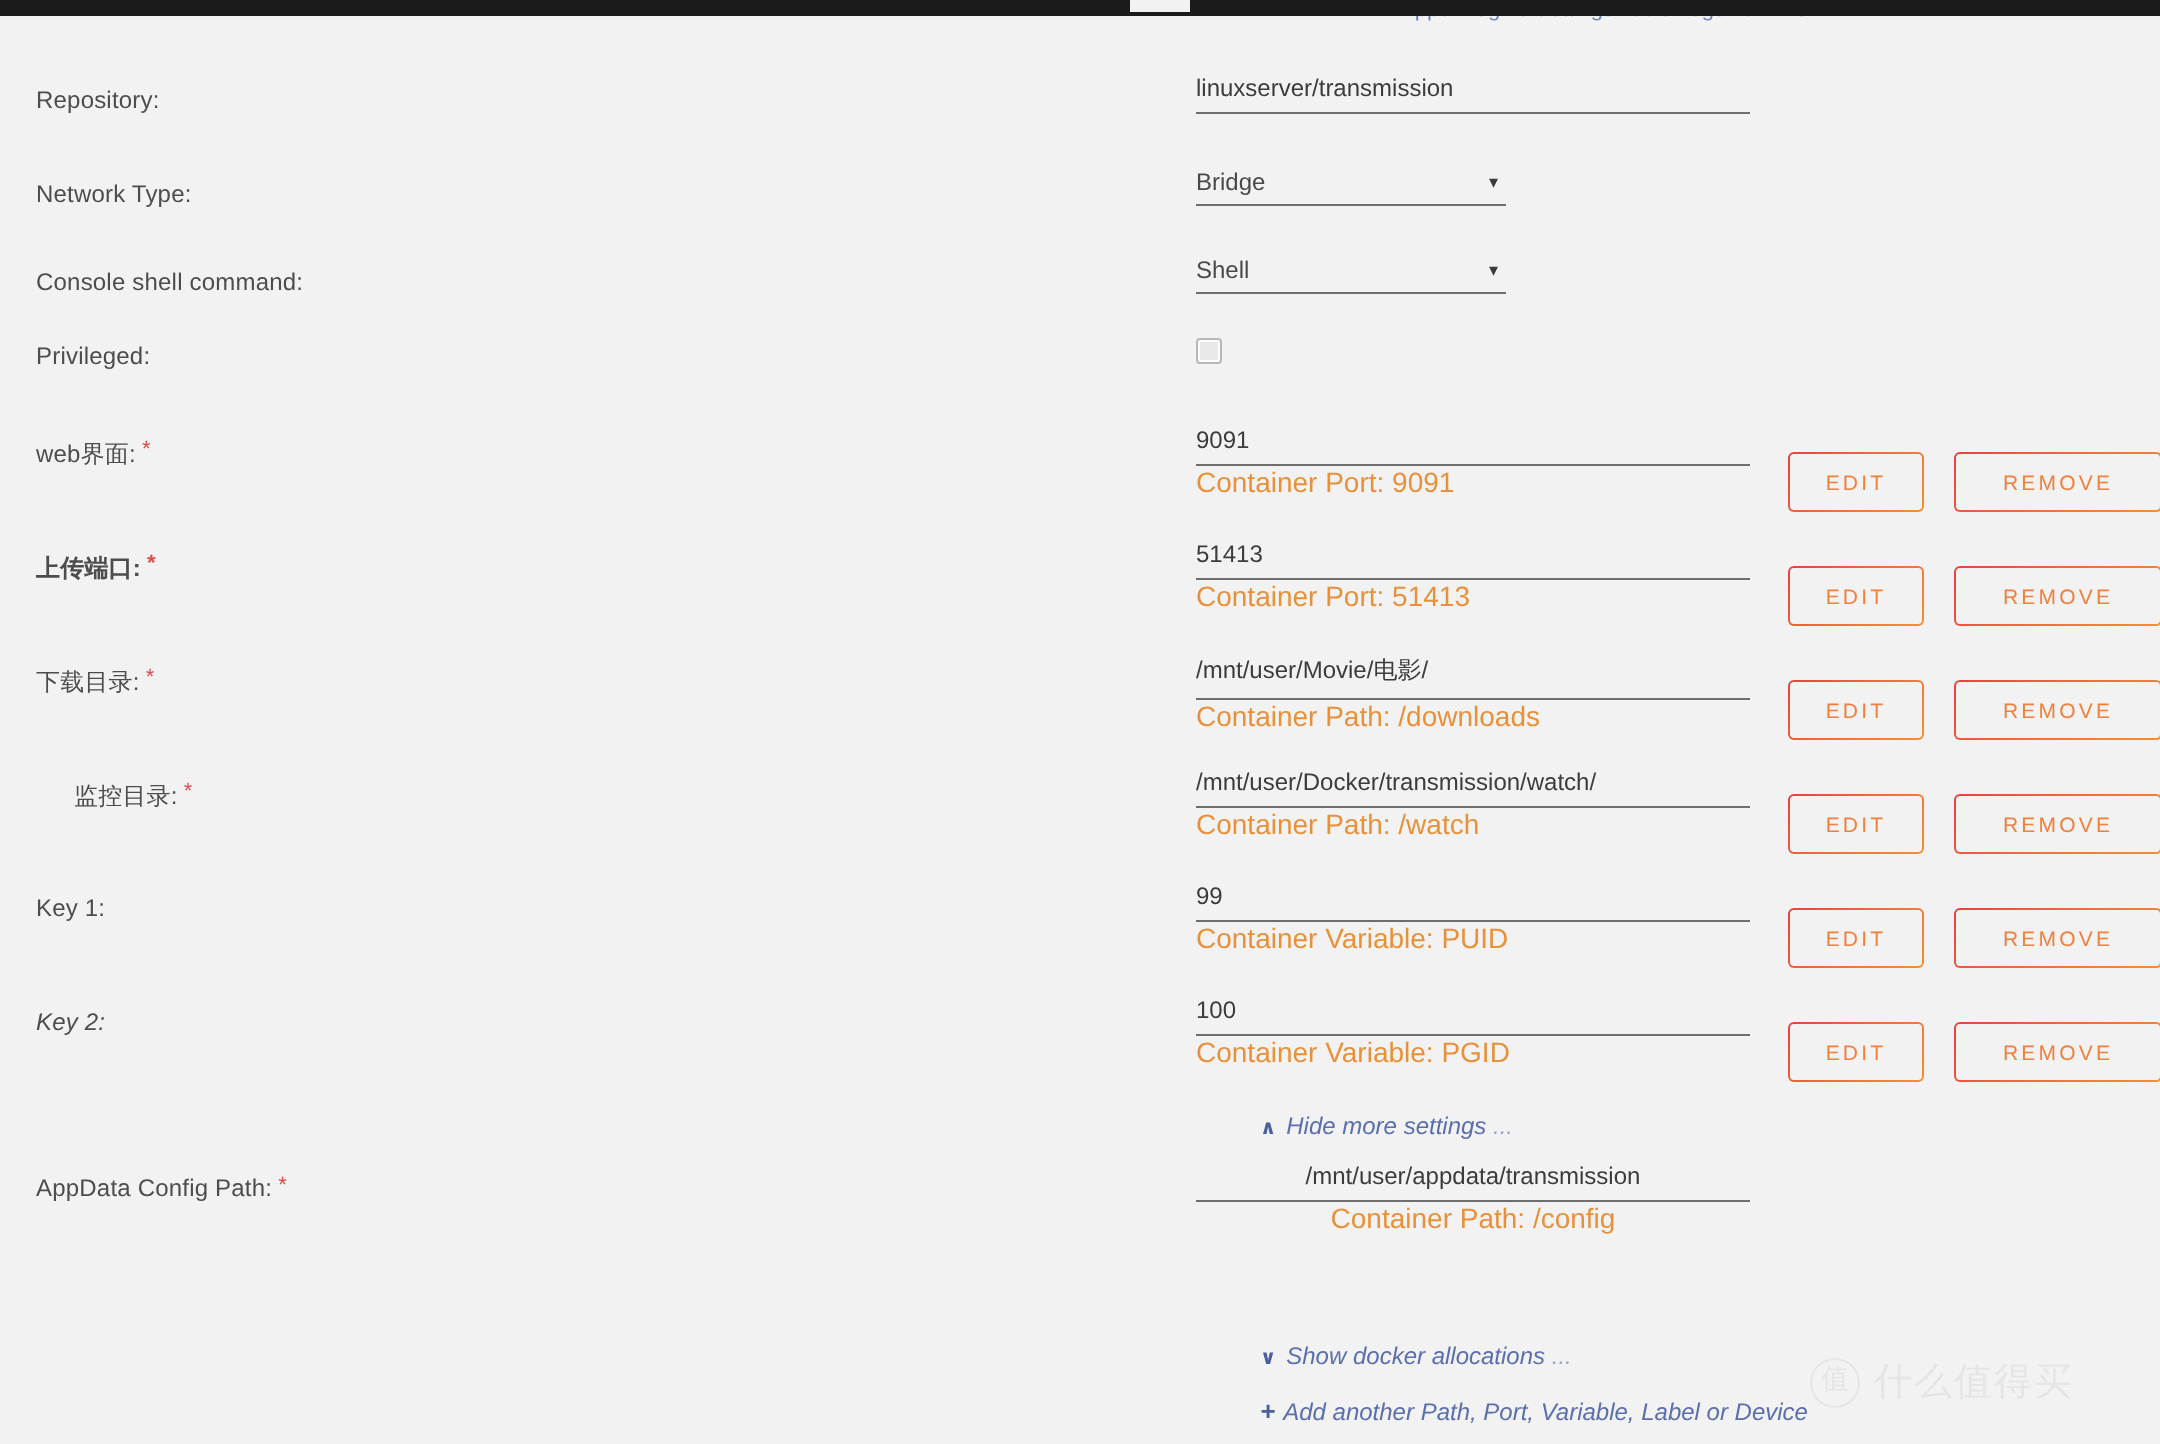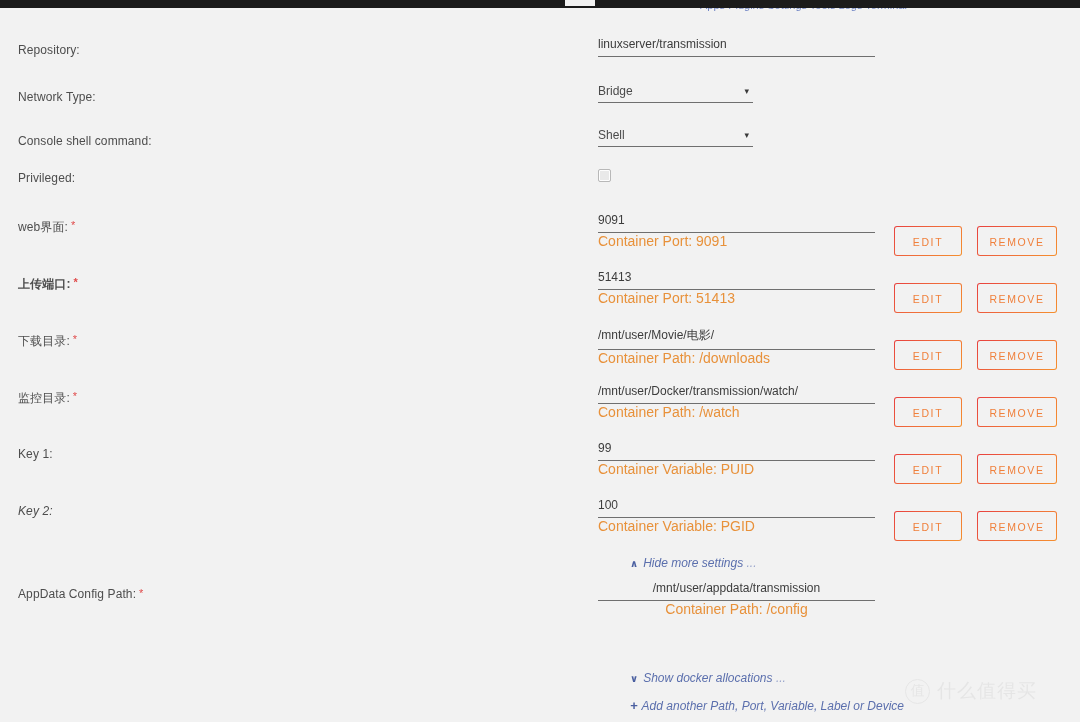--- a/index.html
+++ b/index.html
@@ -141,21 +141,21 @@
     border-radius: 3px;
     box-sizing: border-box;
     font-family: "Liberation Sans", sans-serif;
     background-image:
       linear-gradient(#f2f2f2, #f2f2f2),
       linear-gradient(135deg, #e8413f 0%, #ef6a3c 45%, #f5902f 100%);
     background-origin: border-box;
     background-clip: padding-box, border-box;
   }
   .btn.edit { left: 894px; }
-  .btn.remove { left: 977px; width: 80px; }
+  .btn.remove { left: 977px; width: 104px; }
 
   
   .link {
     position: absolute;
     left: 630px;
     font-size: 12px;
     color: #5b6fad;
     white-space: nowrap;
     font-style: italic;
   }
@@ -279,21 +279,21 @@
     </div>
     <div class="field" style="top:0;">
       <div class="txt">/mnt/user/Movie/电影/</div>
       <div class="hint">Container Path: /downloads</div>
     </div>
     <div class="btn edit" style="top:13px;">EDIT</div>
     <div class="btn remove" style="top:13px;">REMOVE</div>
   </div>
 
   <div class="row" style="top:371px;">
-    <div class="label" style="top:6px;">
+    <div class="label" style="top:6px;margin-left:19px;">
       <span>监控目录:</span><span class="req">*</span>
     </div>
     <div class="field" style="top:0;">
       <div class="txt">/mnt/user/Docker/transmission/watch/</div>
       <div class="hint">Container Path: /watch</div>
     </div>
     <div class="btn edit" style="top:13px;">EDIT</div>
     <div class="btn remove" style="top:13px;">REMOVE</div>
   </div>
 

